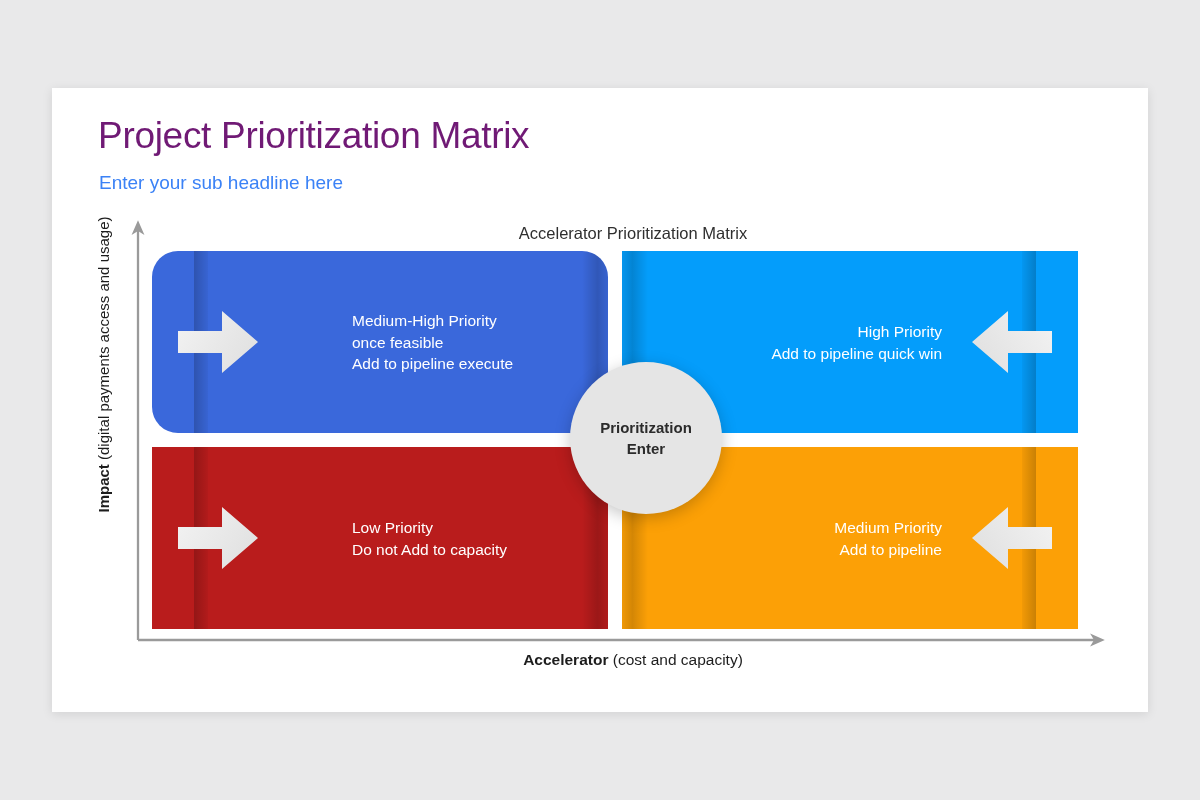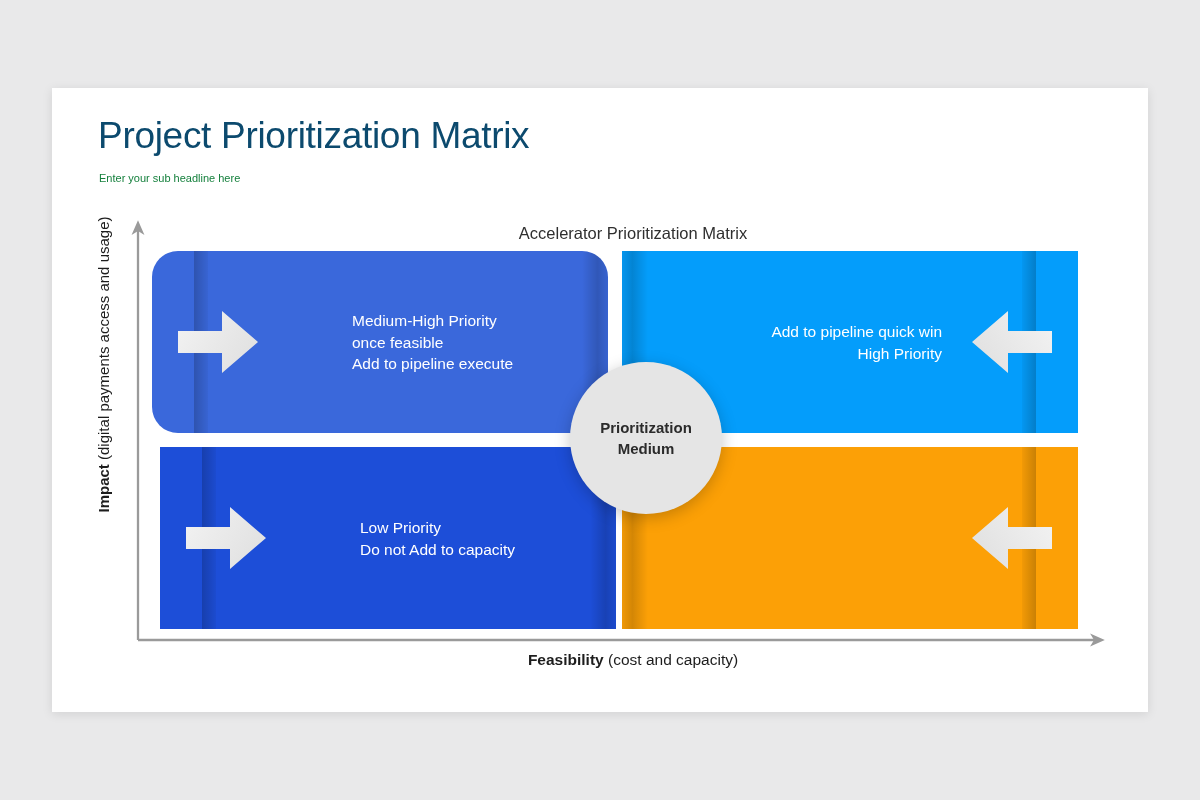--- a/index.html
+++ b/index.html
@@ -27,32 +27,32 @@
     box-shadow: 0 2px 10px rgba(0,0,0,0.10);
   }
 
   
   .slide-title {
     position: absolute;
     left: 46px;
     top: 27px;
     font-size: 37px;
     font-weight: 400;
-    color: #0c4a6e;
+    color: #701a75;
     letter-spacing: -0.3px;
     white-space: nowrap;
     text-align: center;
   }
   .slide-subtitle {
     position: absolute;
     left: 47px;
     top: 84px;
-    font-size: 11px;
+    font-size: 19px;
     font-weight: 400;
-    color: #15803d;
+    color: #3b82f6;
     white-space: nowrap;
   }
 
   
   .chart-area {
     position: absolute;
     left: 0;
     top: 0;
     width: 928px;
     height: 624px;
@@ -104,21 +104,21 @@
   }
   .axis-strong { font-weight: 700; }
 
   
   .quadrant {
     position: absolute;
     overflow: hidden;
   }
   .q-tl { left: 100px;  top: 163px; width: 456px; height: 182px; background: #3a68db; border-radius: 26px; }
   .q-tr { left: 570px;  top: 163px; width: 456px; height: 182px; background: #049dfb; }
-  .q-bl { left: 108px;  top: 359px; width: 456px; height: 182px; background: #1d4ed8; }
+  .q-bl { left: 100px;  top: 359px; width: 456px; height: 182px; background: #b91c1c; }
   .q-br { left: 570px;  top: 359px; width: 456px; height: 182px; background: #fca006; }
 
   
   .q-band {
     position: absolute;
     top: 0;
     width: 26px;
     height: 100%;
     pointer-events: none;
   }
@@ -213,21 +213,21 @@
       </defs>
       <line x1="86" y1="552" x2="86" y2="140" stroke="#9a9a9a" stroke-width="2.3" marker-end="url(#arrowhead)"></line>
       <line x1="86" y1="552" x2="1045" y2="552" stroke="#9a9a9a" stroke-width="2.3" marker-end="url(#arrowhead)"></line>
     </svg>
 
     <div class="y-axis-title">
       <span class="axis-strong">Impact</span><span> (digital payments access and usage)</span>
     </div>
 
     <div class="x-axis-title">
-      <span class="axis-strong">Feasibility</span><span> (cost and capacity)</span>
+      <span class="axis-strong">Accelerator</span><span> (cost and capacity)</span>
     </div>
 
     <div class="quadrant q-tl">
       <div class="q-band"></div>
       <div class="q-fold"></div>
       <svg class="q-arrow" viewBox="0 0 84 74">
         <defs>
           <linearGradient id="gradR1" x1="0" y1="0" x2="1" y2="0.5">
             <stop offset="0%" stop-color="#f3f3f3"></stop>
               <stop offset="100%" stop-color="#e2e2e2"></stop>
@@ -248,22 +248,22 @@
       <svg class="q-arrow" viewBox="0 0 84 74">
         <defs>
           <linearGradient id="gradL1" x1="1" y1="0" x2="0" y2="0.5">
             <stop offset="0%" stop-color="#f3f3f3"></stop>
               <stop offset="100%" stop-color="#e2e2e2"></stop>
           </linearGradient>
         </defs>
         <path d="M82,26 L38,26 L38,6 L2,37 L38,68 L38,48 L82,48 Z" fill="url(#gradL1)"></path>
       </svg>
       <div class="q-text">
+        <div>High Priority</div>
         <div>Add to pipeline quick win</div>
-        <div>High Priority</div>
       </div>
     </div>
 
     <div class="quadrant q-bl">
       <div class="q-band"></div>
       <div class="q-fold"></div>
       <svg class="q-arrow" viewBox="0 0 84 74">
         <defs>
           <linearGradient id="gradR2" x1="0" y1="0" x2="1" y2="0.5">
             <stop offset="0%" stop-color="#f3f3f3"></stop>
@@ -283,23 +283,27 @@
       <div class="q-fold"></div>
       <svg class="q-arrow" viewBox="0 0 84 74">
         <defs>
           <linearGradient id="gradL2" x1="1" y1="0" x2="0" y2="0.5">
             <stop offset="0%" stop-color="#f3f3f3"></stop>
               <stop offset="100%" stop-color="#e2e2e2"></stop>
           </linearGradient>
         </defs>
         <path d="M82,26 L38,26 L38,6 L2,37 L38,68 L38,48 L82,48 Z" fill="url(#gradL2)"></path>
       </svg>
+      <div class="q-text">
+        <div>Medium Priority</div>
+        <div>Add to pipeline</div>
+      </div>
     </div>
 
     <div class="center-hub">
       <div class="center-hub-label">
         <div>Prioritization</div>
-        <div>Medium</div>
+        <div>Enter</div>
       </div>
     </div>
 
   </div>
 </div>
 
 </body></html>

